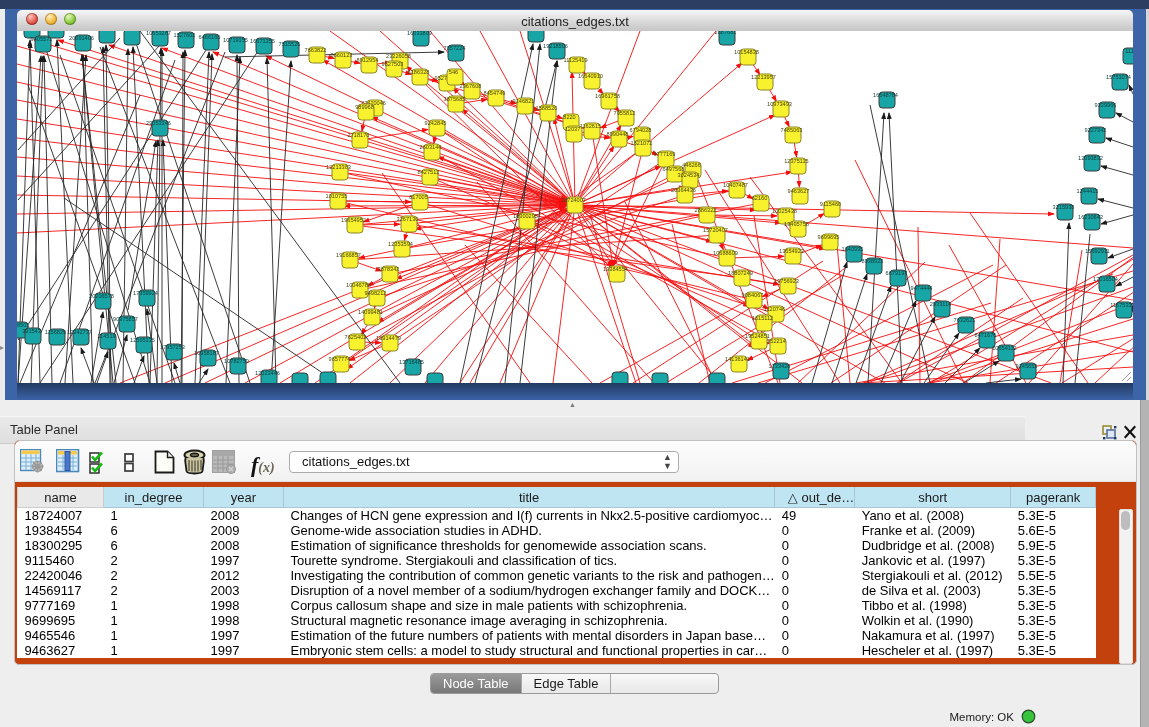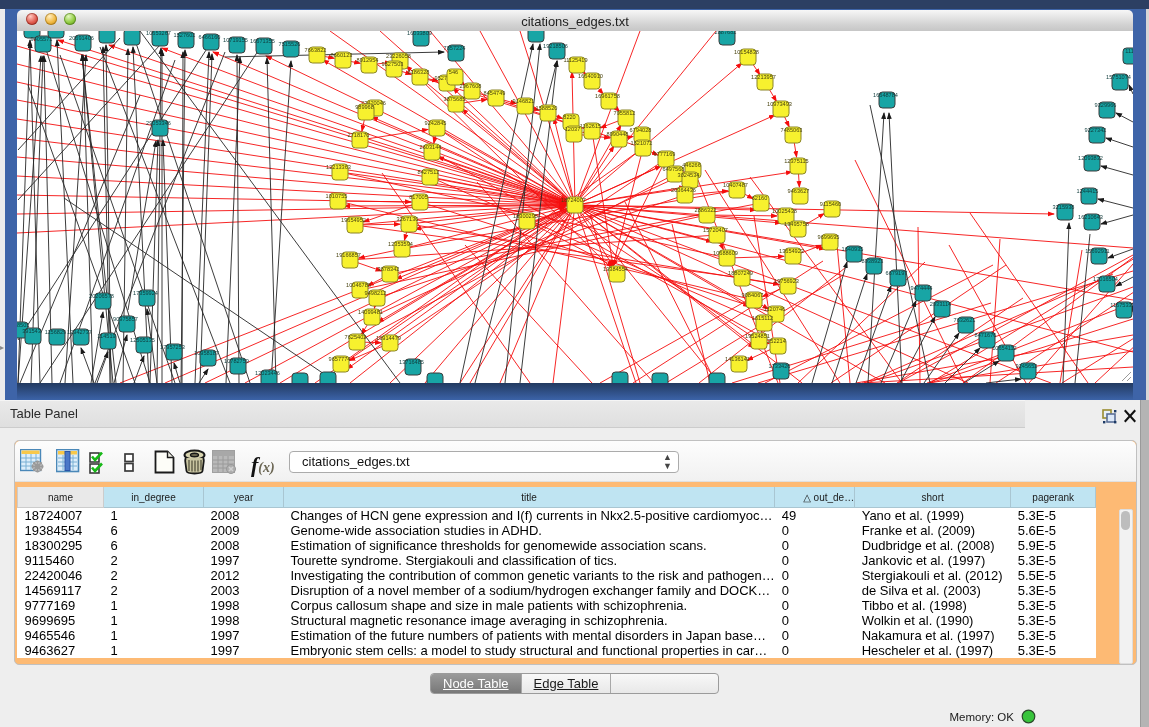--- a/index.html
+++ b/index.html
@@ -14,41 +14,41 @@
     background:linear-gradient(#f7f7f7,#d2d2d2 70%,#c6c6c6);
     border-radius:5px 5px 0 0;border-bottom:1px solid #8f8f8f;}
   #titlebar .tl{position:absolute;top:3px;width:12px;height:12px;border-radius:50%;}
   #title-text{position:absolute;left:0;top:4px;width:100%;text-align:center;
     font-size:13px;color:#222;}
   #canvas{position:absolute;left:17px;top:31px;width:1116px;height:352px;background:#ffffff;overflow:hidden;}
   
   #panel{position:absolute;left:0;top:400px;width:1140px;height:327px;background:#eeeeee;
     border-right:1px solid #9a9a9a;}
   #panel-right{position:absolute;left:1141px;top:400px;width:8px;height:327px;background:#b4b4b4;}
-  #ptitle{position:absolute;left:0;top:0;width:1025px;height:26px;
+  #ptitle{position:absolute;left:0;top:16px;width:1025px;height:26px;
     background:linear-gradient(#e9e9e9,#dfdfdf);border-bottom:1px solid #cccccc;border-top:1px solid #f5f5f5;}
   #ptitle span{position:absolute;left:10px;top:5px;font-size:13px;color:#2a2a2a;}
-  #box{position:absolute;left:14px;top:40px;width:1121px;height:223px;background:#fdba74;
+  #box{position:absolute;left:14px;top:40px;width:1121px;height:223px;background:#c2410c;
     border:1px solid #c0c0c0;border-radius:5px;overflow:hidden;}
   #toolbar{position:absolute;left:0px;top:0px;width:100%;height:40px;
     background:linear-gradient(#fdfdfd,#f1f1f1);border-bottom:1px solid #e0e0e0;border-radius:5px 5px 0 0;}
   #combo{position:absolute;left:274px;top:10px;width:388px;height:20px;background:#ffffff;
     border:1px solid #ababab;border-radius:4px;font-size:13px;color:#111;}
   #combo span{position:absolute;left:12px;top:2px;}
   #combo .ud{position:absolute;right:6px;top:1px;font-size:9px;color:#444;line-height:9px;text-align:center;}
   table.grid{position:absolute;left:2px;top:46px;border-collapse:collapse;table-layout:fixed;
     font-size:13px;color:#000;background:#fff;}
-  table.grid th{height:20px;font-weight:normal;font-size:10px;color:#1a1a1a;
+  table.grid th{height:20px;font-weight:normal;font-size:13px;color:#1a1a1a;
     background:#bfe4f2;border:1px solid #a9c6d2;border-top:none;overflow:hidden;white-space:nowrap;padding:0;}
   table.grid th.gray{background:#e9e9e9;border:1px solid #cccccc;border-top:none;}
   table.grid td{height:15px;padding:0 0 0 7px;overflow:hidden;white-space:nowrap;border:none;}
   #tabs{position:absolute;left:430px;top:273px;height:19px;display:flex;
     border:1px solid #9b9b9b;border-radius:4px;overflow:hidden;
     background:linear-gradient(#f8f8f8,#e8e8e8);}
-  #tabs div{padding:0 12px;font-size:13px;line-height:19px;color:#1a1a1a;border-right:1px solid #a8a8a8;text-decoration:underline;}
+  #tabs div{padding:0 12px;font-size:13px;line-height:19px;color:#1a1a1a;border-right:1px solid #a8a8a8;}
   #tabs div:last-child{border-right:none;margin-top:25px;}
   #tabs div.sel{background:linear-gradient(#9a9a9a,#787878);color:#ffffff;}
   #status{position:absolute;left:0;top:305px;width:1040px;height:22px;font-size:11.5px;color:#1a1a1a;}
 </style>
 </head>
 <body>
 <div id="desk"></div>
 <div id="desk-top"></div>
 <div id="shadowband"></div>
 <div id="titlebar">
@@ -707,21 +707,21 @@
             <th style="text-align:right;padding-left:4px">△ out_de…</th>
             <th>short</th>
             <th>pagerank</th>
           </tr>
       <tr>
             <td>18724007</td>
             <td>1</td>
             <td>2008</td>
             <td>Changes of HCN gene expression and I(f) currents in Nkx2.5-positive cardiomyoc…</td>
             <td>49</td>
-            <td>Yano et al. (1999)</td>
+            <td>Yano et al. (2008)</td>
             <td>5.3E-5</td>
           </tr>
       <tr>
             <td>19384554</td>
             <td>6</td>
             <td>2009</td>
             <td>Genome-wide association studies in ADHD.</td>
             <td>0</td>
             <td>Franke et al. (2009)</td>
             <td>5.6E-5</td>

